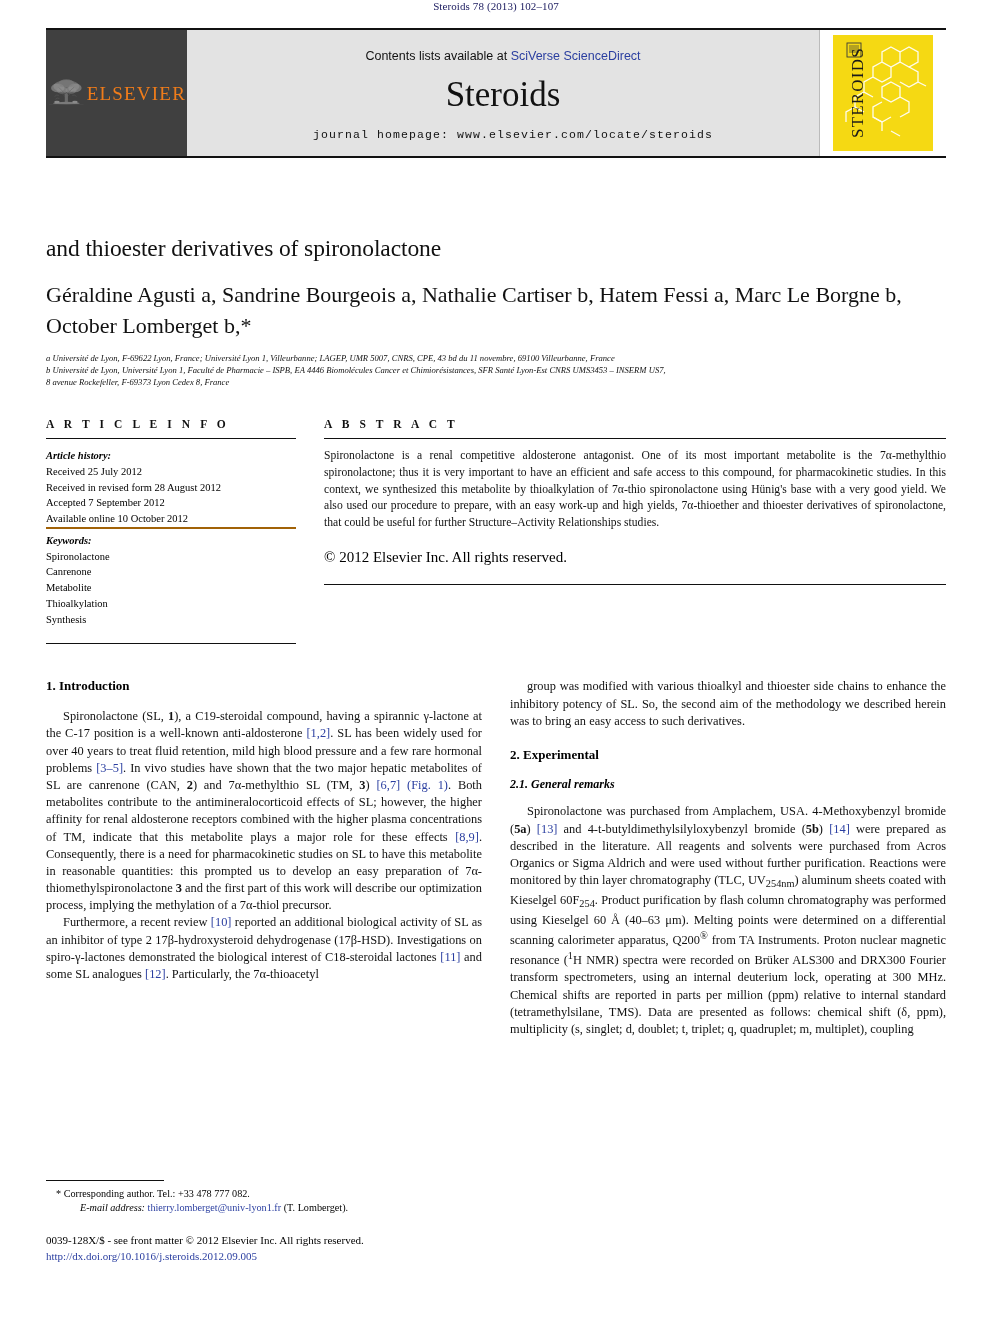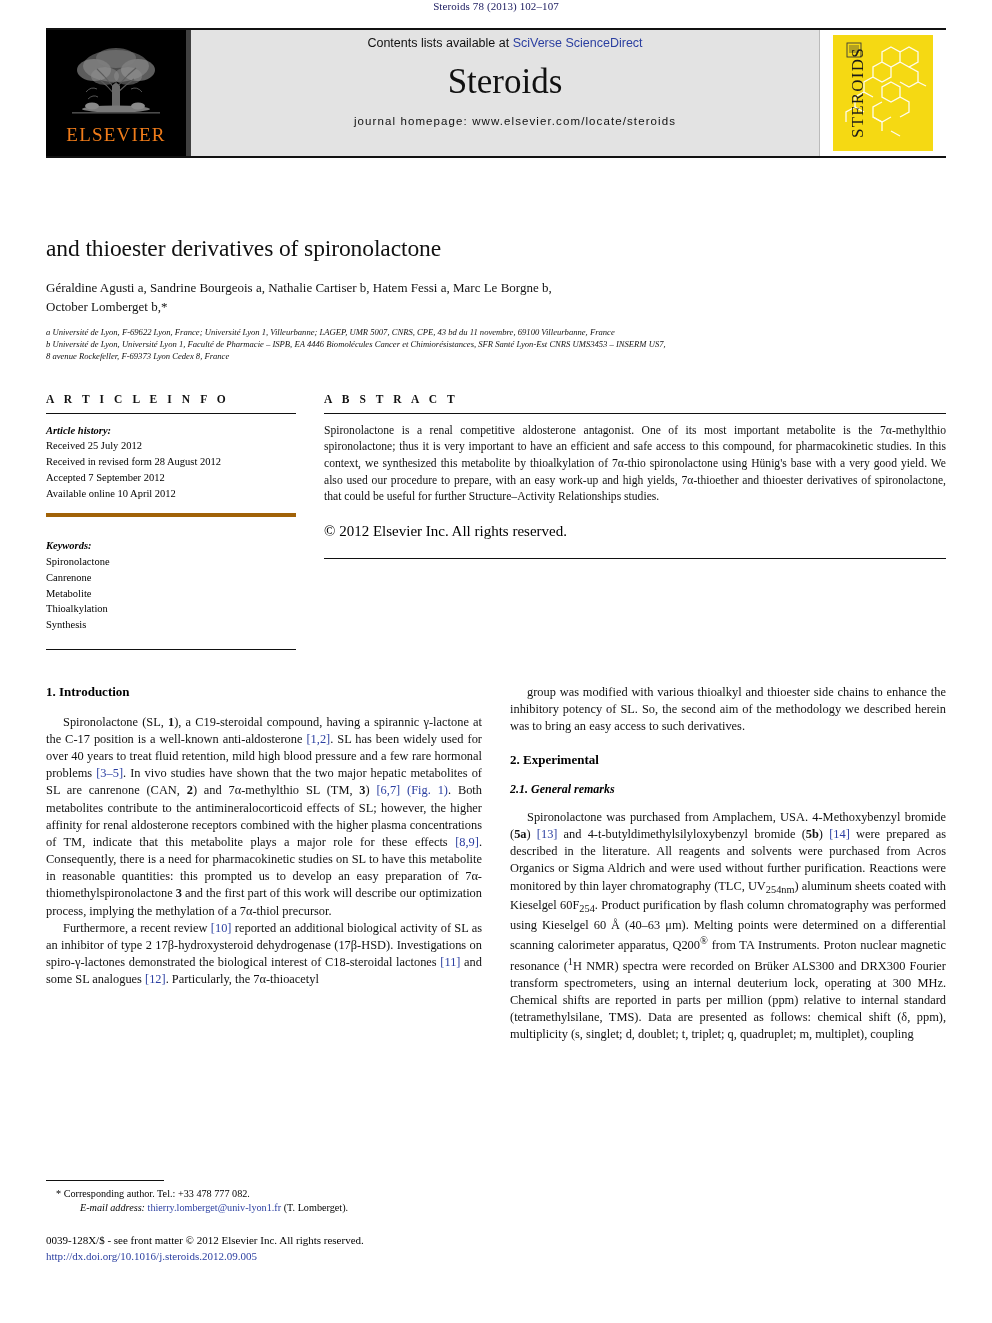--- a/index.html
+++ b/index.html
@@ -37,66 +37,67 @@
     border-top: 2.2px solid #111;
     border-bottom: 2.2px solid #111;
     display: flex;
     align-items: stretch;
     height: 126px;
   }
   .masthead-left {
     width: 140px;
     flex: 0 0 140px;
     display: flex;
-    flex-direction: column;
+    flex-direction: row;
     align-items: center;
     justify-content: center;
-    background: #000000;
+    background: #404040;
   }
   .elsevier-tree {
     width: 104px;
     height: 82px;
     display: block;
   }
   .elsevier-word {
     font-family: "Liberation Serif", serif;
     font-size: 19px;
     letter-spacing: 1.2px;
     color: #f07c1a;
     margin-top: 1px;
     line-height: 1;
   }
   .masthead-center {
     flex: 1 1 auto;
     background: #e3e3e3;
     display: flex;
     flex-direction: column;
     align-items: center;
-    border-left: 5px solid #404040;
+    justify-content: center;
+    border-left: 1px solid #404040;
     border-right: 1px solid #bbb;
     padding: 4px 0 2px;
   }
   .contents-line {
     font-family: "Liberation Sans", sans-serif;
     font-size: 12.5px;
     color: #111;
     margin-top: 2px;
   }
   .contents-line .sd {
     color: #2a3ea0;
   }
   .journal-title {
     font-family: "Liberation Serif", serif;
     font-size: 35px;
     color: #111;
     margin: 14px 0 16px;
     line-height: 1;
   }
   .journal-home {
-    font-family: Liberation Sans, sans-serif;
+    font-family: Liberation Mono, monospace;
     font-size: 11.5px;
     letter-spacing: 1.1px;
     color: #111;
     padding-left: 20px;
   }
   .masthead-right {
     width: 126px;
     flex: 0 0 126px;
     display: flex;
     align-items: center;
@@ -114,21 +115,21 @@
   .paper-title {
     font-size: 23.5px;
     line-height: 1.30;
     font-weight: normal;
     margin: 0;
     color: #111;
     letter-spacing: -0.1px;
   }
   .authors {
     margin-top: 16px;
-    font-size: 13px;
+    font-size: 22px;
     line-height: 1.42;
     color: #111;
   }
   .affils {
     margin-top: 10px;
     font-size: 8.6px;
     font-style: italic;
     line-height: 1.42;
     color: #111;
   }
@@ -148,23 +149,23 @@
     font-weight: bold;
     letter-spacing: 3.6px;
     color: #111;
   }
   .rule-thick {
     border-top: 1.6px solid #111;
     margin-top: 8px;
     padding-top: 9px;
   }
   .rule-thin {
-    border-top: 4px solid #a16207;
-    margin-top: 12px;
-    padding-top: 21px;
+    border-top: 2px solid #a16207;
+    margin-top: 0;
+    padding-top: 4px;
   }
   .hist-head, .kw-head {
     font-size: 10.5px;
     font-style: italic;
     font-weight: bold;
     line-height: 1.5;
   }
   .hist-line, .kw-line {
     font-size: 10.5px;
     line-height: 1.5;
@@ -354,21 +355,21 @@
 
   <div class="info-abstract">
 
     <div class="col-info">
       <div class="sec-label">A R T I C L E   I N F O</div>
       <div class="rule-thick">
         <div class="hist-head">Article history:</div>
         <div class="hist-line">Received 25 July 2012</div>
         <div class="hist-line">Received in revised form 28 August 2012</div>
         <div class="hist-line">Accepted 7 September 2012</div>
-        <div class="hist-line">Available online 10 April 2012</div>
+        <div class="hist-line">Available online 10 October 2012</div>
       </div>
       <div class="rule-thin">
         <div class="kw-head">Keywords:</div>
         <div class="kw-line">Spironolactone</div>
         <div class="kw-line">Canrenone</div>
         <div class="kw-line">Metabolite</div>
         <div class="kw-line">Thioalkylation</div>
         <div class="kw-line">Synthesis</div>
       </div>
       <div class="info-rule-bottom"></div>

